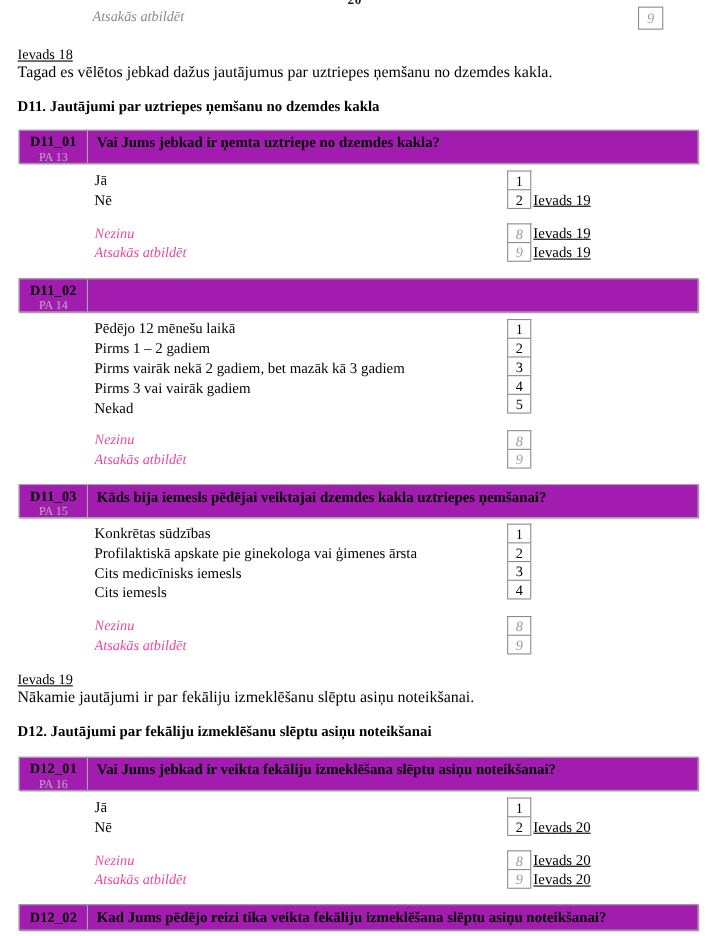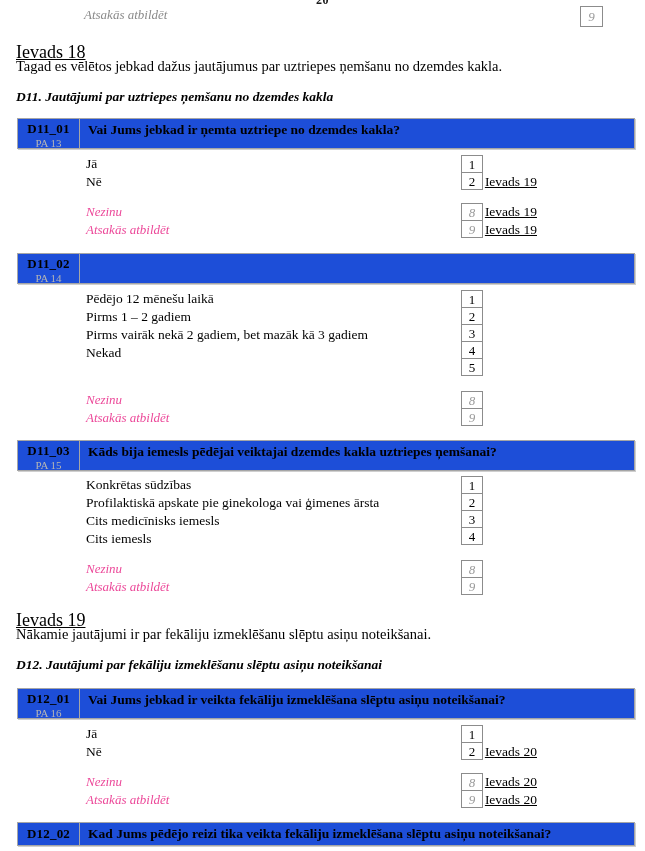--- a/index.html
+++ b/index.html
@@ -106,48 +106,47 @@
     top: 7px;
     font-size: 13px;
     font-style: italic;
     color: #8a8a8a;
   }
 
   
   .intro-title {
     position: absolute;
     left: 16px;
-    font-size: 18px;
+    font-size: 13px;
     text-decoration: underline;
     white-space: nowrap;
   }
   .intro-text {
     position: absolute;
     left: 16px;
     font-size: 14.5px;
     white-space: nowrap;
   }
   .section-title {
     position: absolute;
     left: 16px;
     font-size: 13.5px;
     font-weight: bold;
-    font-style: italic;
     white-space: nowrap;
   }
 
   
   .qheader {
     position: absolute;
     left: 17px;
     width: 618px;
     height: 31px;
     border: 1px solid #a6a6a6;
     box-sizing: border-box;
-    background: #1d4ed8;
+    background: #a21caf;
     box-shadow: 1px 1px 0 #cfcfcf;
   }
   .qheader.short {
     height: 24px;
   }
   .qcode {
     position: absolute;
     left: 0;
     top: 0;
     width: 62px;
@@ -263,20 +262,23 @@
     <div class="answer-row">
       <span class="answer-label">Pēdējo 12 mēnešu laikā</span>
     </div>
     <div class="answer-row">
       <span class="answer-label">Pirms 1 – 2 gadiem</span>
     </div>
     <div class="answer-row">
       <span class="answer-label">Pirms vairāk nekā 2 gadiem, bet mazāk kā 3 gadiem</span>
     </div>
     <div class="answer-row">
+      <span class="answer-label">Pirms 3 vai vairāk gadiem</span>
+    </div>
+    <div class="answer-row">
       <span class="answer-label">Nekad</span>
     </div>
   </div>
   <div class="codebox-stack" style="top:290px;">
     <div class="codebox">1</div>
     <div class="codebox">2</div>
     <div class="codebox">3</div>
     <div class="codebox">4</div>
     <div class="codebox">5</div>
   </div>

